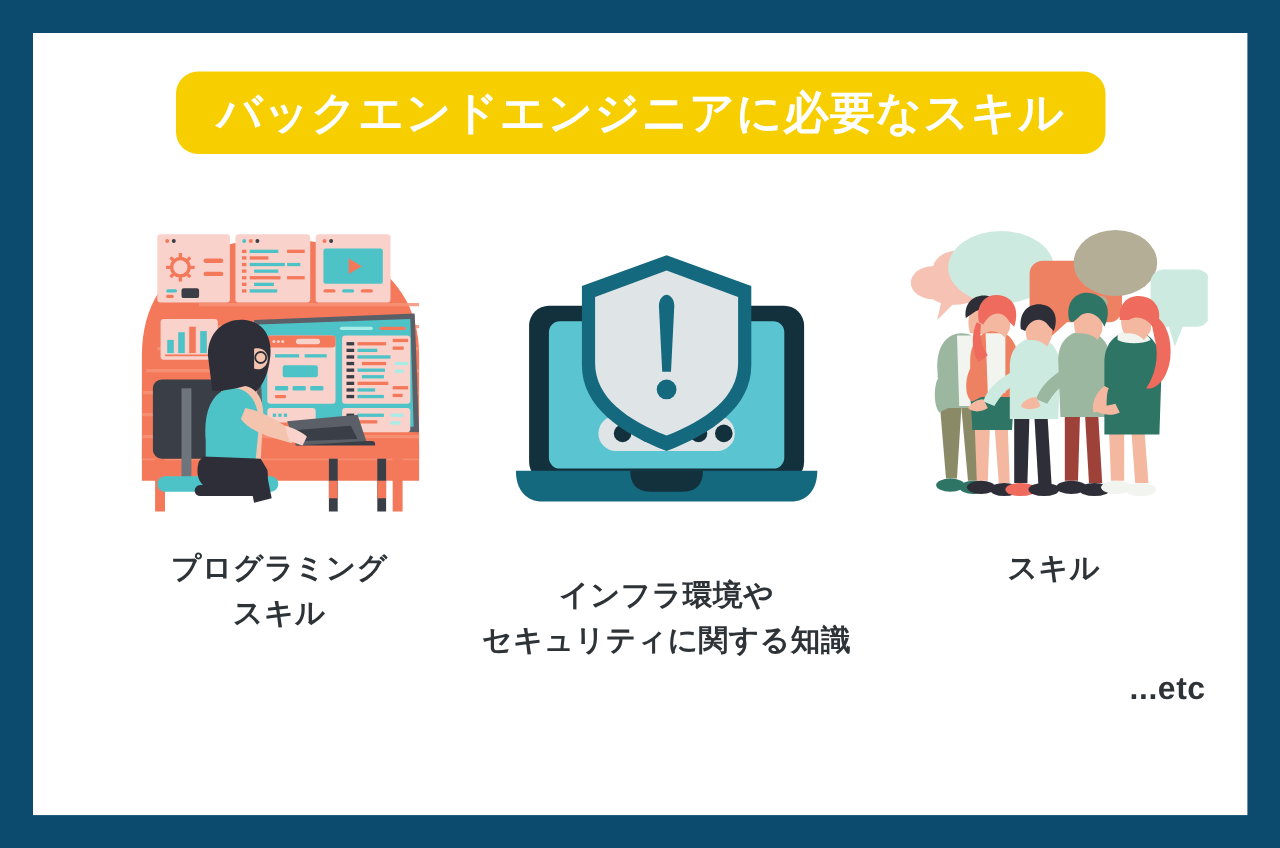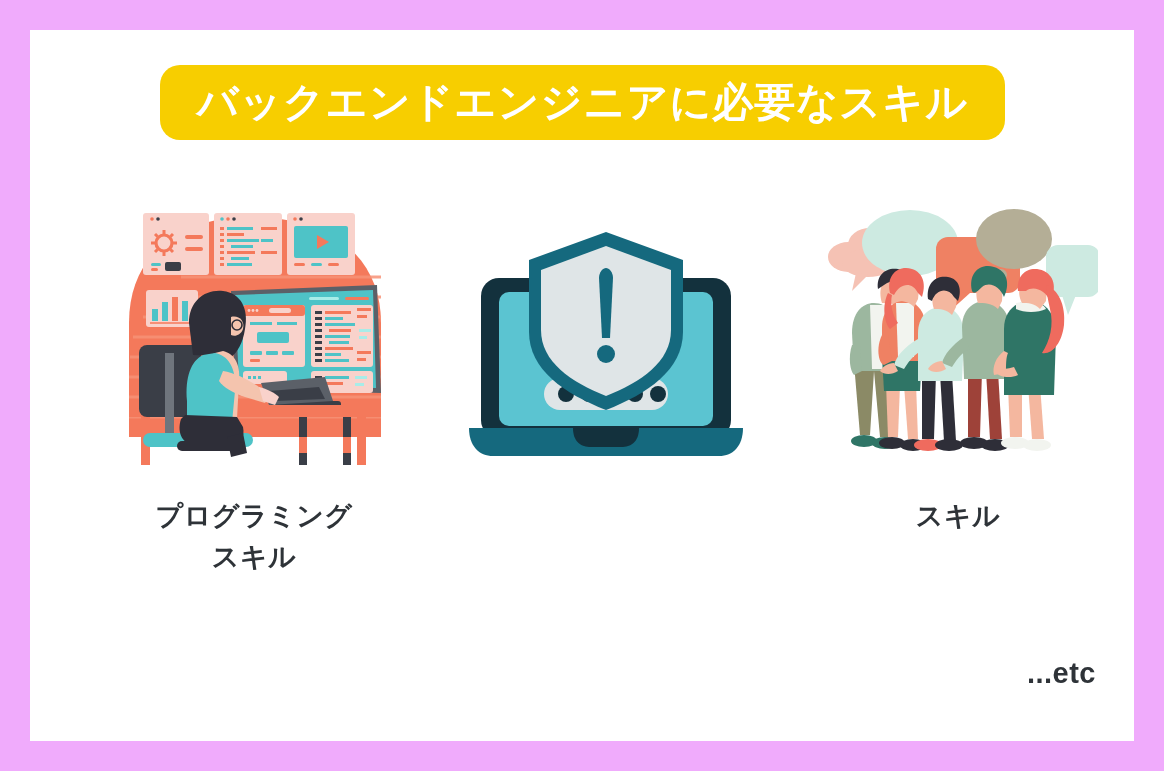--- a/index.html
+++ b/index.html
@@ -13,21 +13,21 @@
     background: #ffdc5c;
     font-family: "Liberation Sans", "DejaVu Sans", sans-serif;
     overflow: hidden;
   }
   #infographic {
     position: relative;
     width: 1164px;
     height: 771px;
     box-sizing: border-box;
     padding: 30px;
-    background: #f0abfc;
+    background: #0c4a6e;
   }
   #canvas {
     position: relative;
     width: 1104px;
     height: 711px;
     background: #ffffff;
   }
 
   
   .title-pill {
@@ -89,21 +89,21 @@
 
   
   .col-prog .art { align-items: flex-start; }
   .col-sec  .art { align-items: flex-start; padding-top: 25px; }
   .col-comm .art { align-items: flex-start; }
 
   
   .etc {
     position: absolute;
     right: 38px;
-    top: 627px;
+    top: 580px;
     color: #2e3338;
     font-size: 29px;
     font-weight: bold;
     letter-spacing: 0.5px;
     text-align: right;
   }
 </style>
 </head>
 <body>
 
@@ -335,20 +335,24 @@
 
             <g>
               <path d="M145 2 L222 30 L222 102 C222 140 186 164 145 180 C104 164 68 140 68 102 L68 30 Z" fill="#15697e"></path>
               <path d="M145 16 L210 40 L210 100 C210 132 180 152 145 166 C110 152 80 132 80 100 L80 40 Z" fill="#dfe5e7"></path>
 
               <path d="M138 48 C138 42 142 38 145 38 C148 38 152 42 152 48 L149 108 L141 108 Z" fill="#15697e"></path>
               <circle cx="145" cy="124" r="9" fill="#15697e"></circle>
             </g>
           </svg>
         </div>
+        <div class="caption">
+          <span class="line">インフラ環境や</span>
+          <span class="line">セキュリティに関する知識</span>
+        </div>
       </div>
 
       <div class="column col-comm">
         <div class="art">
           <svg width="280" height="280" viewBox="0 0 280 280" role="img">
 
             <g>
 
               <g fill="#f5c2b4">
                 <ellipse cx="30" cy="52" rx="20" ry="15"></ellipse>

